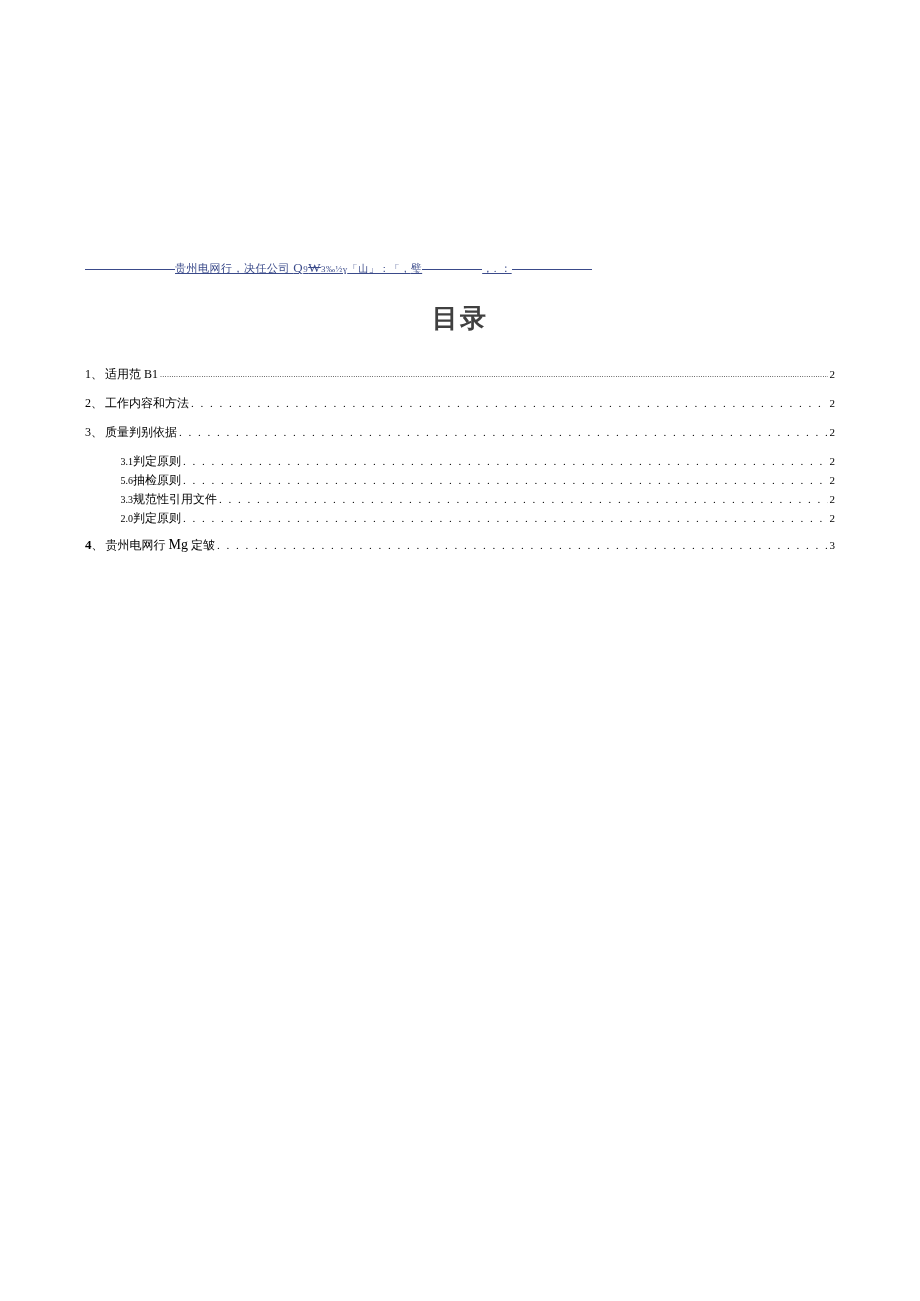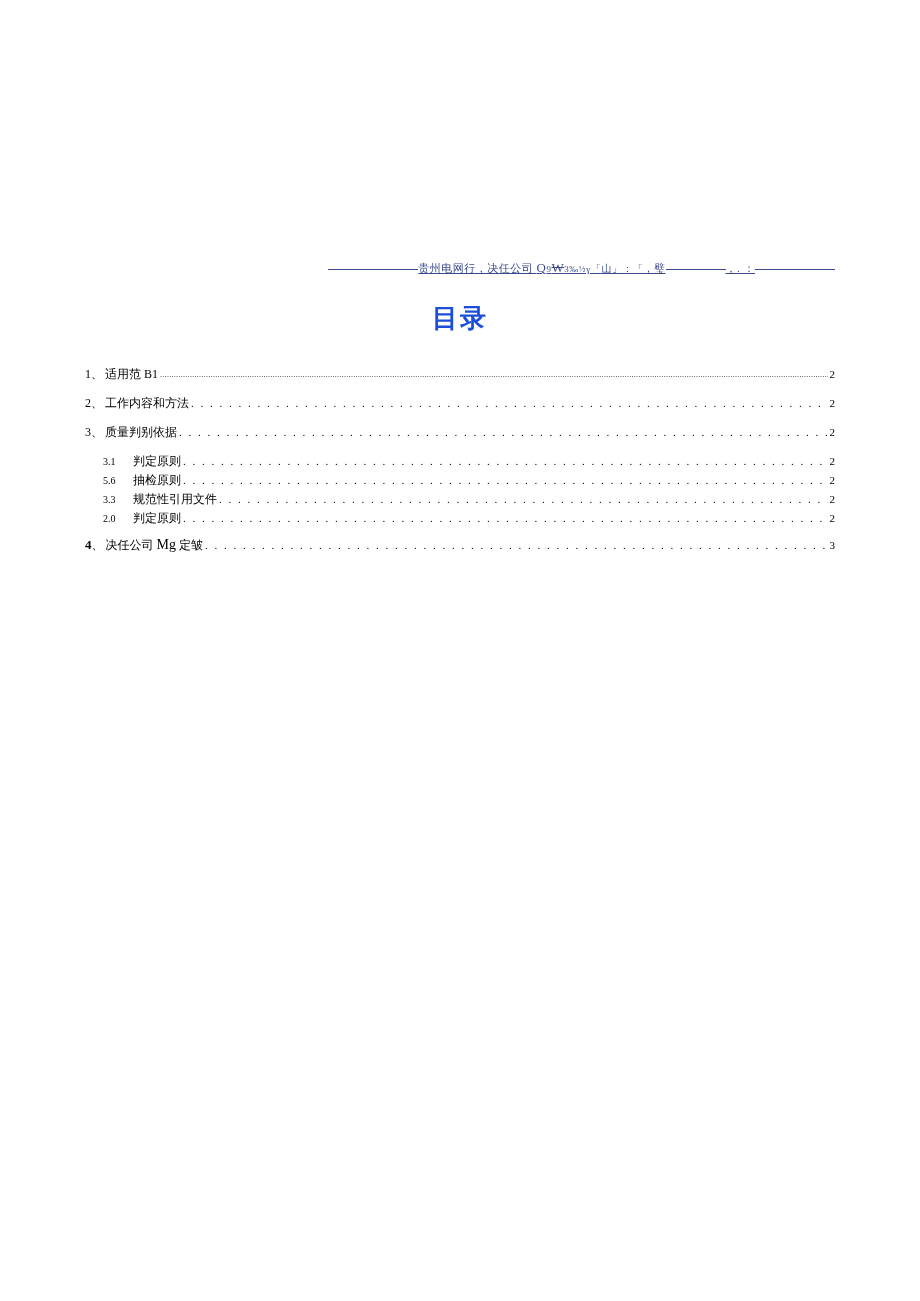--- a/index.html
+++ b/index.html
@@ -13,21 +13,21 @@
     .page {
       position: absolute;
       left: 85px;
       top: 260px;
       width: 750px;
     }
     .header-line {
       font-size: 11px;
       color: #3a4a8a;
       text-decoration: underline;
-      text-align: right;
+      text-align: left;
       margin-bottom: 25px;
       letter-spacing: 0.5px;
       white-space: nowrap;
     }
     .header-line .pre-rule {
       display: inline-block;
       width: 90px;
       border-bottom: 1px solid #3a4a8a;
       vertical-align: middle;
     }
@@ -48,21 +48,21 @@
       font-size: 14px;
     }
     .header-line .q { font-size: 13px; }
     .header-line .w { text-decoration: line-through; }
     .header-line .small-sub { font-size: 9px; }
     .header-line .cjk-sym { font-size: 10px; }
     .title {
       text-align: center;
       font-size: 26px;
       font-weight: bold;
-      color: #1d4ed8;
+      color: #404040;
       margin-bottom: 30px;
       letter-spacing: 2px;
     }
     .toc-row {
       display: flex;
       align-items: baseline;
       font-size: 12px;
       color: #000;
       margin-bottom: 12px;
       white-space: nowrap;
@@ -94,21 +94,21 @@
     .toc-row .leader.fine {
       letter-spacing: 0.3px;
       font-size: 8px;
       position: relative;
       top: -1px;
     }
     .toc-row .page-num {
       flex: 0 0 auto;
       font-size: 11px;
     }
-    .sub-group { margin-bottom: 10px; }
+    .sub-group { margin-bottom: 10px; text-align: right; }
     .bold-num { font-family: "Times New Roman", serif; font-weight: bold; font-size: 13px; }
   </style>
 </head>
 <body>
 
 <div class="page">
 
   <div class="header-line">
     <span class="pre-rule"></span><span>贵州电网行，决任公司 </span><span class="qw"><span class="q">Q</span><span class="small-sub">9</span><span class="q w">W</span></span><span class="small-sub">3‰½ɣ</span><span class="cjk-sym">「山」：「，</span><span>璧</span><span class="post-rule"></span><span>，. ：</span><span class="post-rule2"></span>
   </div>
@@ -158,18 +158,18 @@
     <div class="toc-row sub">
       <span class="sub-num">2.0</span>
       <span class="label">判定原则 </span>
       <span class="leader">. . . . . . . . . . . . . . . . . . . . . . . . . . . . . . . . . . . . . . . . . . . . . . . . . . . . . . . . . . . . . . . . . . . . . . . . . . . . . . . . . . . . . . . . . . . . . . . . . . . . . . . . . . . . . . . . . . . . . . . . . . . . . . . . . . . . . . . . . . . . . . . . . . . . . . . . . . . . . . . . . . . . . . . . . . . . . . . . . . . . . . . . . . . . . . . . . . . . . . . . . . . . . . . . . . . . . . . . . . . . . . . . . . . . . . . . . . . . . . . . . . . . . . . . . . . . . . . . . . . . . . . . . . . . . . . . . . . .</span>
       <span class="page-num">2</span>
     </div>
   </div>
 
   <div class="toc-row">
     <span class="num"><span class="bold-num">4</span><span>、</span></span>
-    <span class="label"><span>决任公司 </span><span style="font-family:'Times New Roman',serif;font-size:14px;">Mg</span><span> 定皱 </span></span>
+    <span class="label"><span>贵州电网行 </span><span style="font-family:'Times New Roman',serif;font-size:14px;">Mg</span><span> 定皱 </span></span>
     <span class="leader">. . . . . . . . . . . . . . . . . . . . . . . . . . . . . . . . . . . . . . . . . . . . . . . . . . . . . . . . . . . . . . . . . . . . . . . . . . . . . . . . . . . . . . . . . . . . . . . . . . . . . . . . . . . . . . . . . . . . . . . . . . . . . . . . . . . . . . . . . . . . . . . . . . . . . . . . . . . . . . . . . . . . . . . . . . . . . . . . . . . . . . . . . . . . . . . . . . . . . . . . . . . . . . . . . . . . . . . . . . . . . . . . . . . . . . . . . . . . . . . . . . . . . . . . . . . . . . . . . . . . . . . . . . . . . . . . . . . .</span>
     <span class="page-num">3</span>
   </div>
 
 </div>
 
 </body></html>

